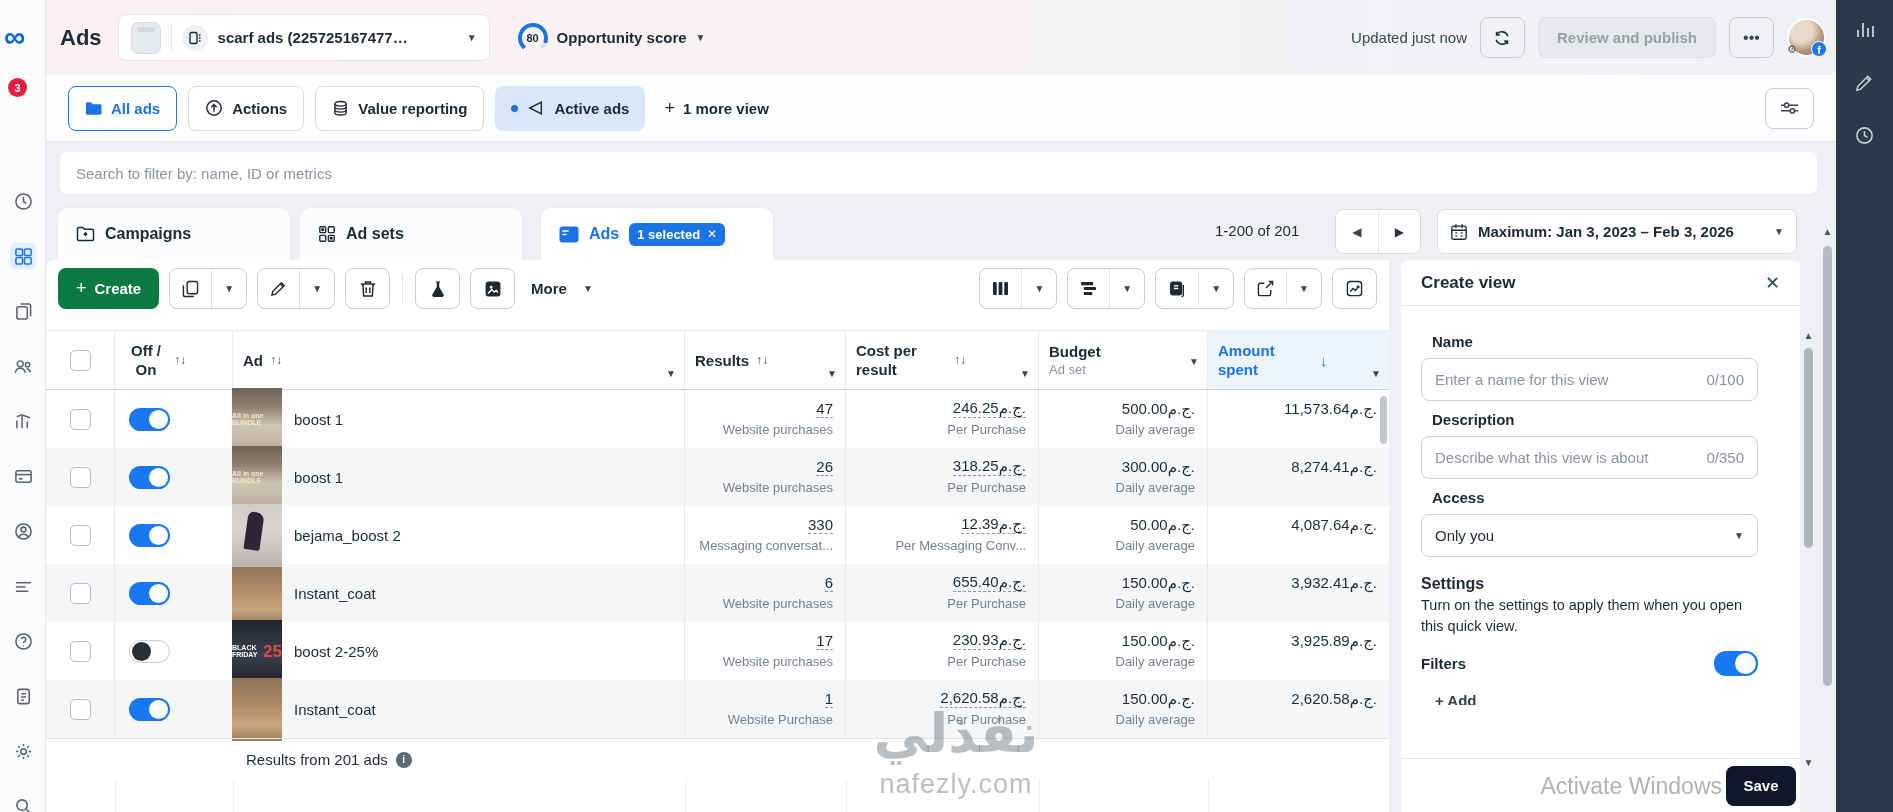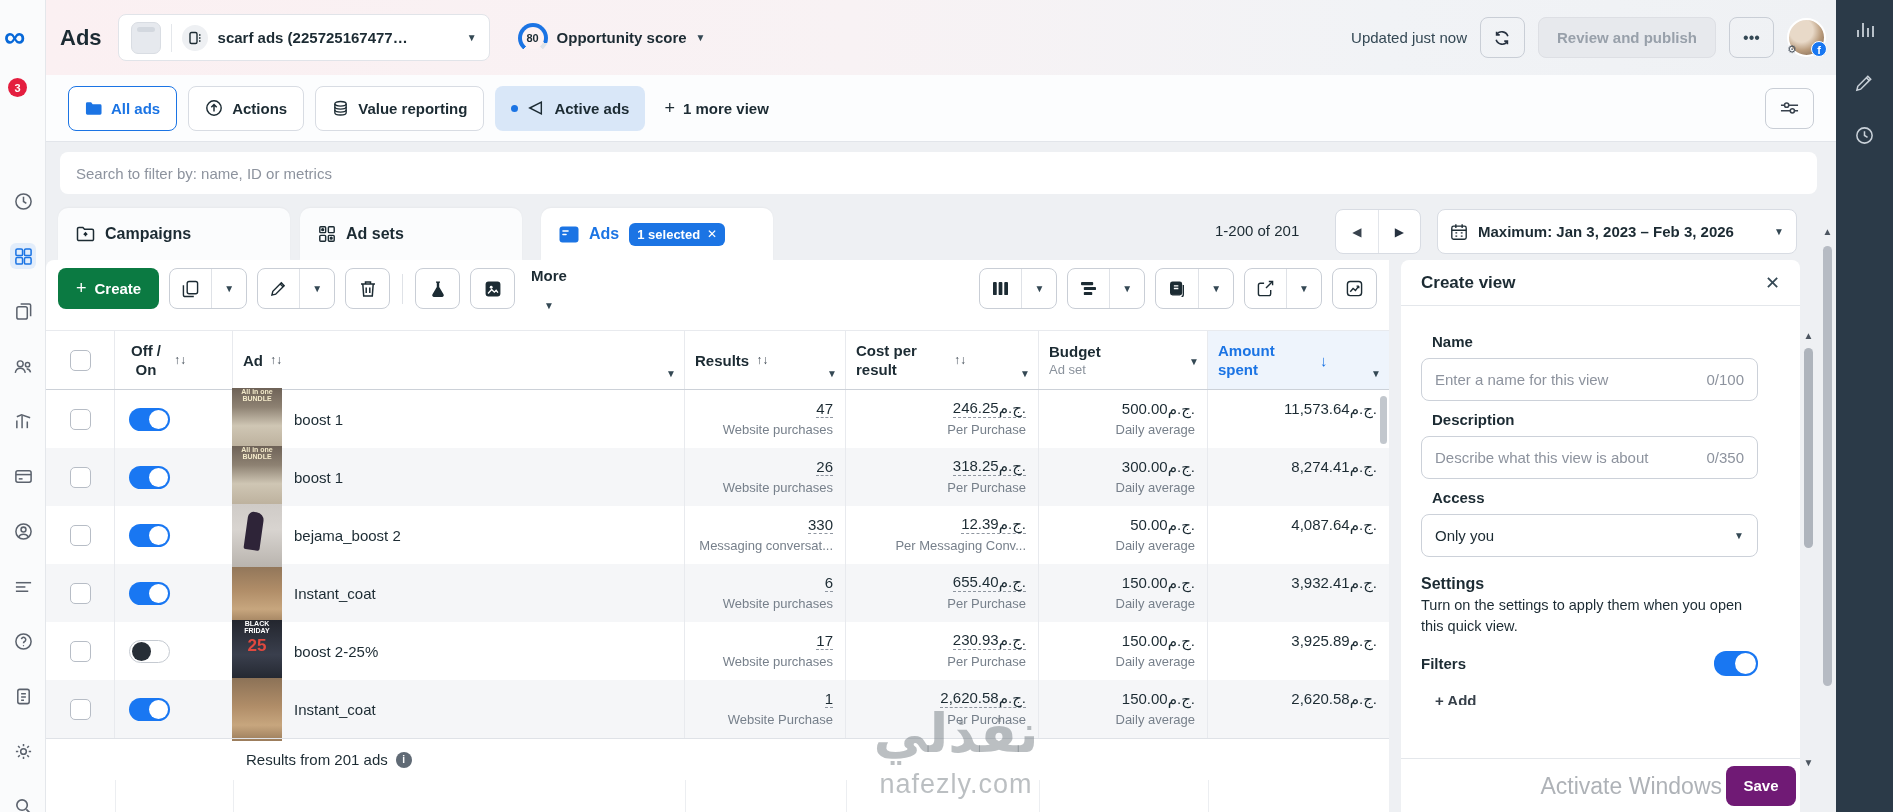--- a/index.html
+++ b/index.html
@@ -69,21 +69,21 @@
 
   
   .table-card { position:absolute; left:0px; top:118px; width:1343px; bottom:0; background:#fff; border-radius:8px 0 0 0; overflow:hidden; }
   .toolbar { position:absolute; left:0; top:0; width:100%; height:57px; display:flex; align-items:center; padding:0 12px; gap:10px; }
   .create-btn { height:41px; background:#0b7a42; color:#fff; border:none; border-radius:8px; font-size:15px; font-weight:bold; display:flex; align-items:center; gap:8px; padding:0 18px; }
   .split { height:41px; background:#fff; border:1px solid #c9ced6; border-radius:8px; display:flex; align-items:stretch; }
   .split > span { display:flex; align-items:center; justify-content:center; padding:0 12px; }
   .split > span + span { border-left:1px solid #dfe2e7; }
   .sq-btn { width:45px; height:41px; background:#fff; border:1px solid #c9ced6; border-radius:8px; display:flex; align-items:center; justify-content:center; }
   .tb-sep { width:1px; height:30px; background:#dfe2e7; margin:0 2px; }
-  .more-lbl { font-size:15px; font-weight:bold; display:flex; align-items:center; gap:16px; margin-left:6px;flex-direction:column; }
+  .more-lbl { font-size:15px; font-weight:bold; display:flex; align-items:center; gap:16px; margin-left:6px; }
   .tb-right { margin-left:auto; display:flex; gap:10px; align-items:center; }
 
   
   .thead { position:absolute; left:0; top:70px; width:1343px; height:60px; display:flex; border-bottom:1px solid #ccd1d8; border-top:1px solid #e8eaee; background:#fff; font-size:15px; font-weight:bold; }
   .trows { position:absolute; left:0; top:130px; width:1343px; }
   .trow { display:flex; height:58px; }
   .trow:nth-child(even) { background:#f5f6f8; }
   .cell { border-right:1px solid #e8eaee; height:100%; }
   .w-check { width:69px; display:flex; align-items:center; justify-content:center; }
   .w-toggle { width:118px; display:flex; align-items:center; padding-left:14px; }
@@ -95,21 +95,21 @@
   .thead .hc { padding:8px 10px; position:relative; display:flex; }
   .sorticons { font-size:12px; color:#424c57; margin-left:7px; }
   .hcaret { position:absolute; right:8px; bottom:10px; font-size:10px; color:#344854; }
   .h-sub { font-weight:normal; color:#8a929c; font-size:13px; }
   .h-spent { background:#eef4fc; color:#1b74e4; }
   .cb { width:21px; height:21px; border:1px solid #b7bdc6; border-radius:5px; background:#fff; display:inline-block; }
   .toggle { width:41px; height:23px; border-radius:12px; background:#1977f2; position:relative; display:inline-block; }
   .toggle .knob { position:absolute; top:2px; right:2px; width:19px; height:19px; border-radius:50%; background:#fff; }
   .toggle.off { background:#fff; border:1px solid #c5cad1; }
   .toggle.off .knob { right:auto; left:2px; top:1px; background:#272e36; }
-  .thumb { width:50px; height:63px; flex:0 0 50px; margin-left:-1px; display:flex; flex-direction:column; align-items:center; justify-content:flex-start; overflow:hidden; font-size:7px; font-weight:bold; text-align:center; }
+  .thumb { width:50px; height:63px; flex:0 0 50px; margin-left:-1px; display:flex; flex-direction:row; align-items:center; justify-content:flex-start; overflow:hidden; font-size:7px; font-weight:bold; text-align:left; }
   .thumb.bundle { background:linear-gradient(180deg,#6e6257 0%,#8d8172 30%,#cfc6b4 60%,#b9ad99 100%); color:#f3e9c9; }
   .thumb.person { background:linear-gradient(180deg,#cfcbc7 0%,#d8d4d0 40%,#b9b4ae 100%); position:relative; }
   .thumb.person:before { content:""; position:absolute; left:14px; top:8px; width:16px; height:38px; background:#2e2438; border-radius:6px 8px 2px 2px; transform:rotate(8deg); }
   .thumb.coat { background:linear-gradient(180deg,#8c7257 0%,#b08d68 45%,#c7a67e 75%,#9b7c5b 100%); }
   .thumb.bf { background:linear-gradient(180deg,#23262e 0%,#3a3f4d 55%,#20242c 100%); color:#fff; }
   .thumb.bf .big { font-size:17px; font-weight:bold; color:#f2f3f5; margin-top:2px; }
   .thumb.bf .red { color:#e0493f; }
   .ad-name { font-size:15px; margin-left:12px; color:#1c2b33; }
   .numcell { display:flex; flex-direction:column; align-items:flex-end; justify-content:center; padding:6px 12px 8px; gap:4px; }
   .val { font-size:15px; color:#1c2b33; }
@@ -134,21 +134,21 @@
   .f-input input::placeholder { color:#8d939e; }
   .counter { font-size:15px; color:#8d939e; }
   .f-select { justify-content:space-between; }
   .sec-title { font-size:16px; font-weight:bold; margin-top:18px; }
   .sec-desc { font-size:14.5px; color:#1c2b33; line-height:1.45; margin-top:2px; }
   .filters-row { display:flex; align-items:center; justify-content:space-between; margin-top:14px; }
   .filters-row .toggle { width:44px; height:25px; }
   .filters-row .toggle .knob { width:21px; height:21px; }
   .add-clip { height:13px; overflow:hidden; margin-top:16px; font-size:15px; font-weight:bold; color:#37404a; padding-left:14px; }
   .panel-foot { position:absolute; left:0; bottom:0; width:100%; height:54px; border-top:1px solid #e4e7eb; display:flex; align-items:center; justify-content:flex-end; padding:0 4px; }
-  .save-btn { width:70px; height:40px; background:#701a75; color:#fff; border:none; border-radius:8px; font-size:15px; font-weight:bold; }
+  .save-btn { width:70px; height:40px; background:#0f172a; color:#fff; border:none; border-radius:8px; font-size:15px; font-weight:bold; }
   .win-wm { position:absolute; right:78px; bottom:12px; font-size:23px; color:rgba(130,136,144,0.65); white-space:nowrap; }
 
   
   .pscroll { position:absolute; left:1756px; top:188px; width:13px; height:438px; }
   .pscroll .arrow { position:absolute; left:0; width:13px; font-size:10px; color:#4c5560; text-align:center; }
   .pscroll .thumbbar { position:absolute; left:2px; top:18px; width:9px; height:200px; background:#aeb4bc; border-radius:5px; }
   .gscroll { position:absolute; right:2px; top:84px; bottom:0; width:13px; }
   .gscroll .arrow { position:absolute; top:0; left:0; width:13px; font-size:10px; color:#4c5560; text-align:center; }
   .gscroll .thumbbar { position:absolute; left:2px; top:20px; width:9px; height:440px; background:#b6bbc3; border-radius:5px; }
 

